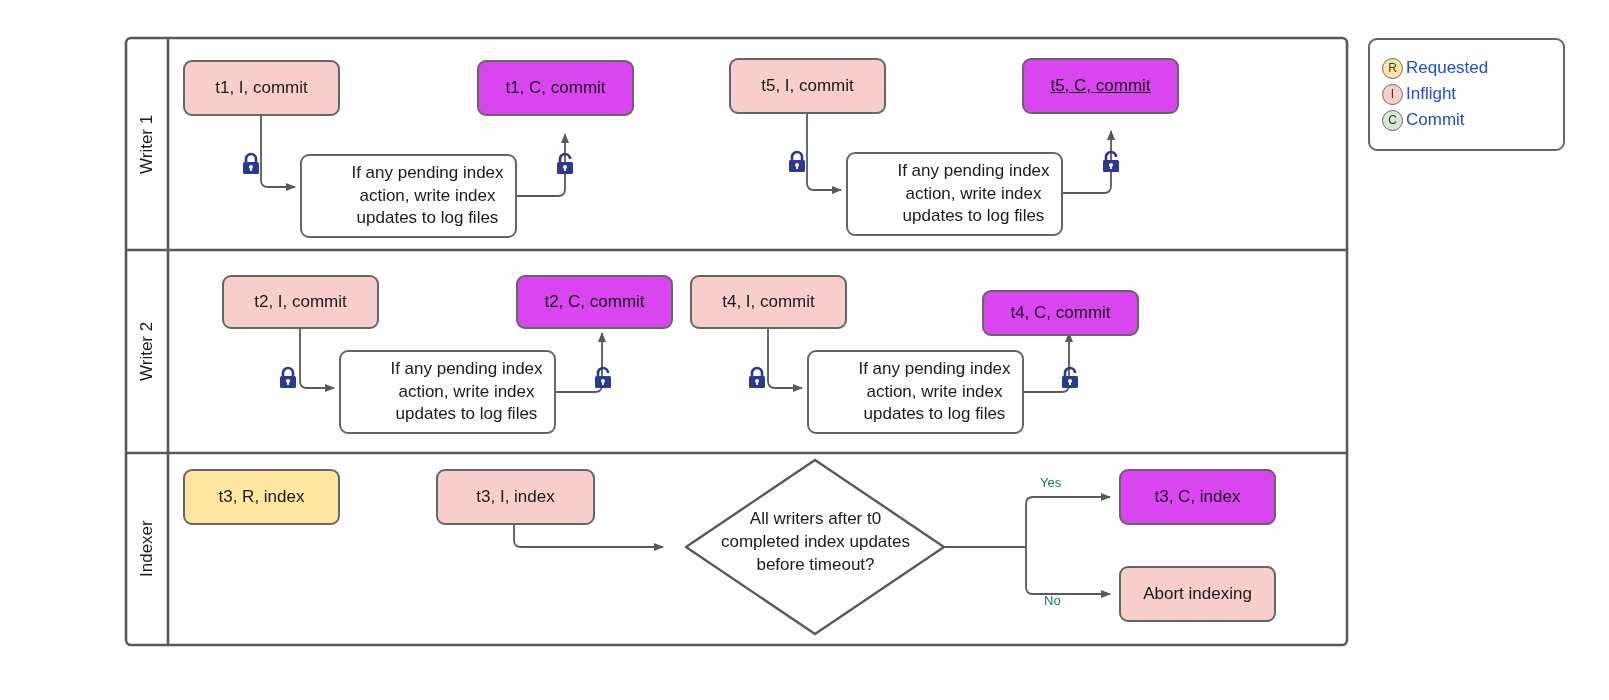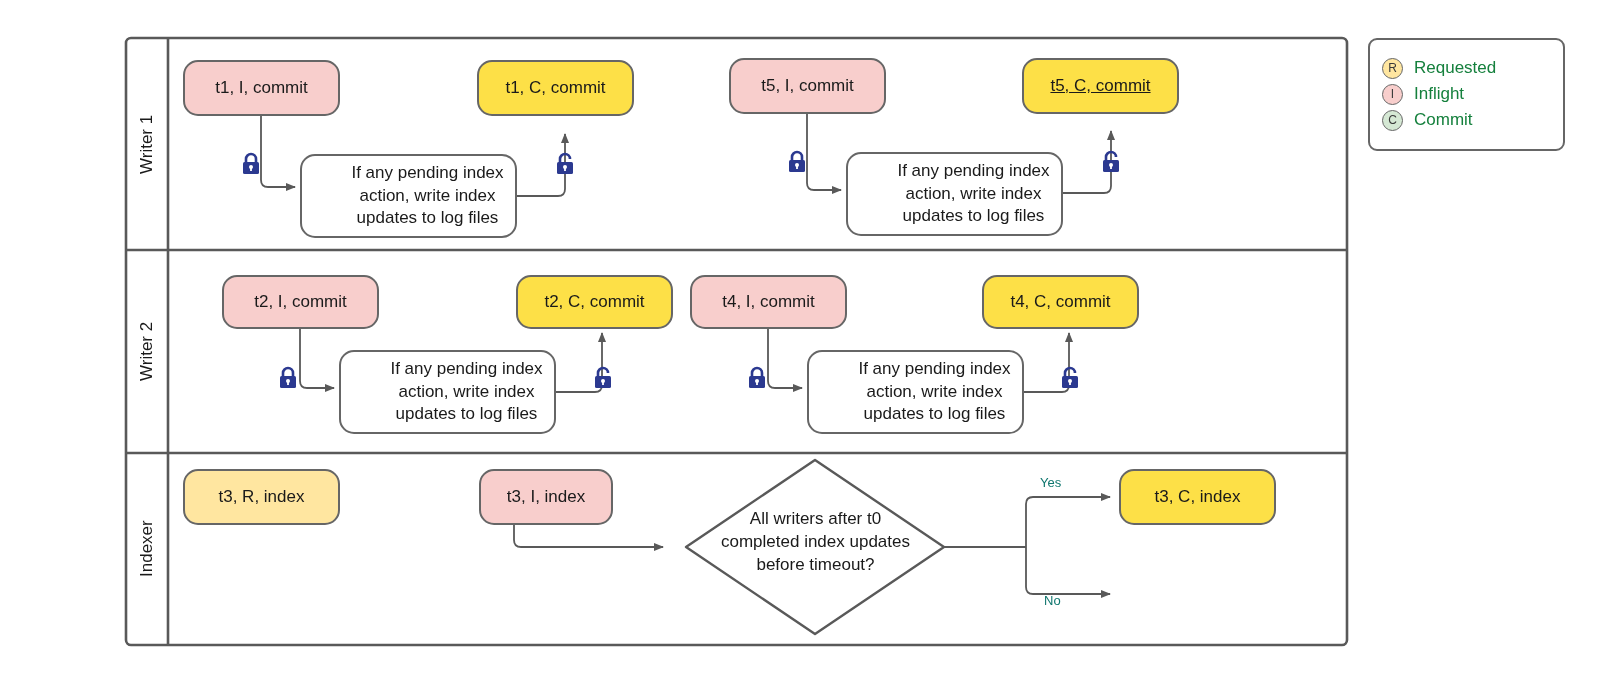--- a/index.html
+++ b/index.html
@@ -25,33 +25,33 @@
     position: absolute;
     left: 0; top: 0;
     width: 1609px;
     height: 700px;
     pointer-events: none;
   }
   .node {
     position: absolute;
     box-sizing: border-box;
     border: 2.2px solid #666666;
-    border-radius: 15px;
+    border-radius: 9px;
     display: flex;
     align-items: center;
     justify-content: center;
     text-align: center;
     font-size: 17px;
     line-height: 1.33;
     color: #1a1a1a;
     padding: 2px 6px;
     white-space: pre-line;
   }
   .fill-pink   { background: #f8cecc; }
-  .fill-green  { background: #fde047; }
+  .fill-green  { background: #d946ef; }
   .fill-yellow { background: #ffe6a0; }
   .fill-white  { background: #ffffff; padding-left: 44px; }
   .lane-label {
     position: absolute;
     display: flex;
     align-items: center;
     justify-content: center;
     font-size: 17px;
     color: #1a1a1a;
     writing-mode: vertical-rl;
@@ -99,22 +99,22 @@
     box-sizing: border-box;
     display: flex;
     align-items: center;
     justify-content: center;
     font-size: 12px;
     color: #3a3a3a;
     flex: none;
   }
   .legend-text {
     font-size: 17px;
-    color: #15803d;
-    margin-left: 11px;
+    color: #1d4ed8;
+    margin-left: 3px;
     white-space: nowrap;
     text-align: right;
   }
 </style>
 </head>
 <body>
 
 <div id="stage">
 
   <svg class="layer" viewBox="0 0 1609 700">
@@ -183,36 +183,37 @@
   <div class="node fill-pink" style="left:222px; top:275px; width:157px; height:54px;">t2, I, commit</div>
 
   <div class="node fill-green" style="left:516px; top:275px; width:157px; height:54px;">t2, C, commit</div>
 
   <div class="node fill-white" style="left:339px; top:350px; width:217px; height:84px;">If any pending index
 action, write index
 updates to log files</div>
 
   <div class="node fill-pink" style="left:690px; top:275px; width:157px; height:54px;">t4, I, commit</div>
 
-  <div class="node fill-green" style="left:982px; top:275px; width:157px; height:54px;">t4, C, commit</div>
+  <div class="node fill-green" style="left:982px; top:290px; width:157px; height:46px;">t4, C, commit</div>
 
   <div class="node fill-white" style="left:807px; top:350px; width:217px; height:84px;">If any pending index
 action, write index
 updates to log files</div>
 
   <div class="node fill-yellow" style="left:183px; top:469px; width:157px; height:56px;">t3, R, index</div>
 
-  <div class="node fill-pink" style="left:436px; top:469px; width:134px; height:56px;margin-left:43px;">t3, I, index</div>
+  <div class="node fill-pink" style="left:436px; top:469px; width:159px; height:56px;">t3, I, index</div>
 
   <div class="diamond-text" style="left:692px; top:508px; width:247px;">All writers after t0
 completed index updates
 before timeout?</div>
 
   <div class="node fill-green" style="left:1119px; top:469px; width:157px; height:56px;">t3, C, index</div>
 
+  <div class="node fill-pink" style="left:1119px; top:566px; width:157px; height:56px;">Abort indexing</div>
 
   <div class="edge-label" style="left:1040px; top:475px;">Yes</div>
   <div class="edge-label" style="left:1044px; top:593px;">No</div>
 
   <span class="lock" style="left:240px; top:152px;">
     <svg viewBox="0 0 22 24" width="22" height="24">
       <path d="M6 10 V7 a5 5 0 0 1 10 0 V10" fill="none" stroke="#2b3990" stroke-width="2.6"></path>
       <rect x="3" y="10" width="16" height="12" rx="1.5" fill="#2b3990"></rect>
       <circle cx="11" cy="15" r="2" fill="#ffffff"></circle>
       <rect x="10.1" y="15" width="1.8" height="4" fill="#ffffff"></rect>

